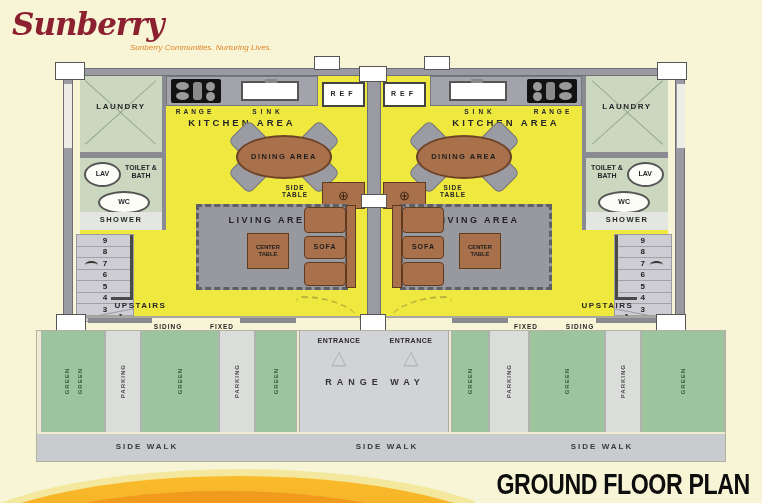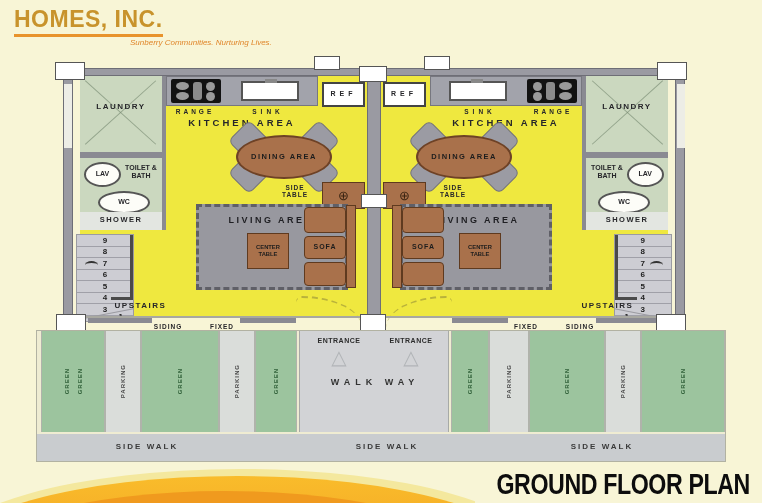--- a/index.html
+++ b/index.html
@@ -41,21 +41,21 @@
          transform:scaleX(0.8);transform-origin:100% 50%;white-space:nowrap;}
   .swl{position:absolute;border-radius:50%;}
 </style>
 </head>
 <body>
 
 <div class="page">
 
   <div class="a" style="left:12px;top:6px;">
     <div class="logo-row">
-      <span class="logo-homes">HOMES, INC.</span>
+      <span class="logo-script">Sunberry</span>
     </div>
     <div class="logo-tagline">Sunberry Communities. Nurturing Lives.</div>
   </div>
 
   <div class="unit" id="unitL">
 
     <div class="a" style="left:7px;top:17px;width:287px;height:243px;background:#EFE83F;"></div>
 
     <div class="a" style="left:93px;top:18px;width:152px;height:30px;background:#A2A3AB;border:1px solid #77777f;box-sizing:border-box;">
       <div class="a" style="left:4px;top:2px;width:50px;height:24px;background:#121212;border-radius:2px;">
@@ -311,21 +311,21 @@
     </div>
     <div class="strip green" style="left:218px;width:42px;">
       <span class="vlabel">GREEN</span>
     </div>
 
     <div class="a" style="left:262px;top:0;width:150px;height:101px;background:#D2D3D6;border-left:1px solid #a7aaa7;border-right:1px solid #a7aaa7;box-sizing:border-box;">
       <div class="a lbl" style="left:8px;top:6px;width:62px;font-size:7px;letter-spacing:0.5px;color:#2c2c2c;">ENTRANCE</div>
       <div class="a lbl" style="left:80px;top:6px;width:62px;font-size:7px;letter-spacing:0.5px;color:#2c2c2c;">ENTRANCE</div>
       <div class="a" style="left:22px;top:14px;width:34px;height:24px;font-size:20px;color:#b2b5b8;text-align:center;line-height:24px;">△</div>
       <div class="a" style="left:94px;top:14px;width:34px;height:24px;font-size:20px;color:#b2b5b8;text-align:center;line-height:24px;">△</div>
-      <div class="a lbl" style="left:0;top:46px;width:150px;font-size:9px;letter-spacing:5px;color:#333;">WALK WAY</div>
+      <div class="a lbl" style="left:0;top:46px;width:150px;font-size:9px;letter-spacing:5px;color:#333;">RANGE WAY</div>
     </div>
 
     <div class="strip green" style="left:414px;width:38px;">
       <span class="vlabel">GREEN</span>
     </div>
     <div class="strip parking" style="left:452px;width:40px;">
       <span class="vlabel">PARKING</span>
     </div>
     <div class="strip green" style="left:492px;width:76px;">
       <span class="vlabel">GREEN</span>

